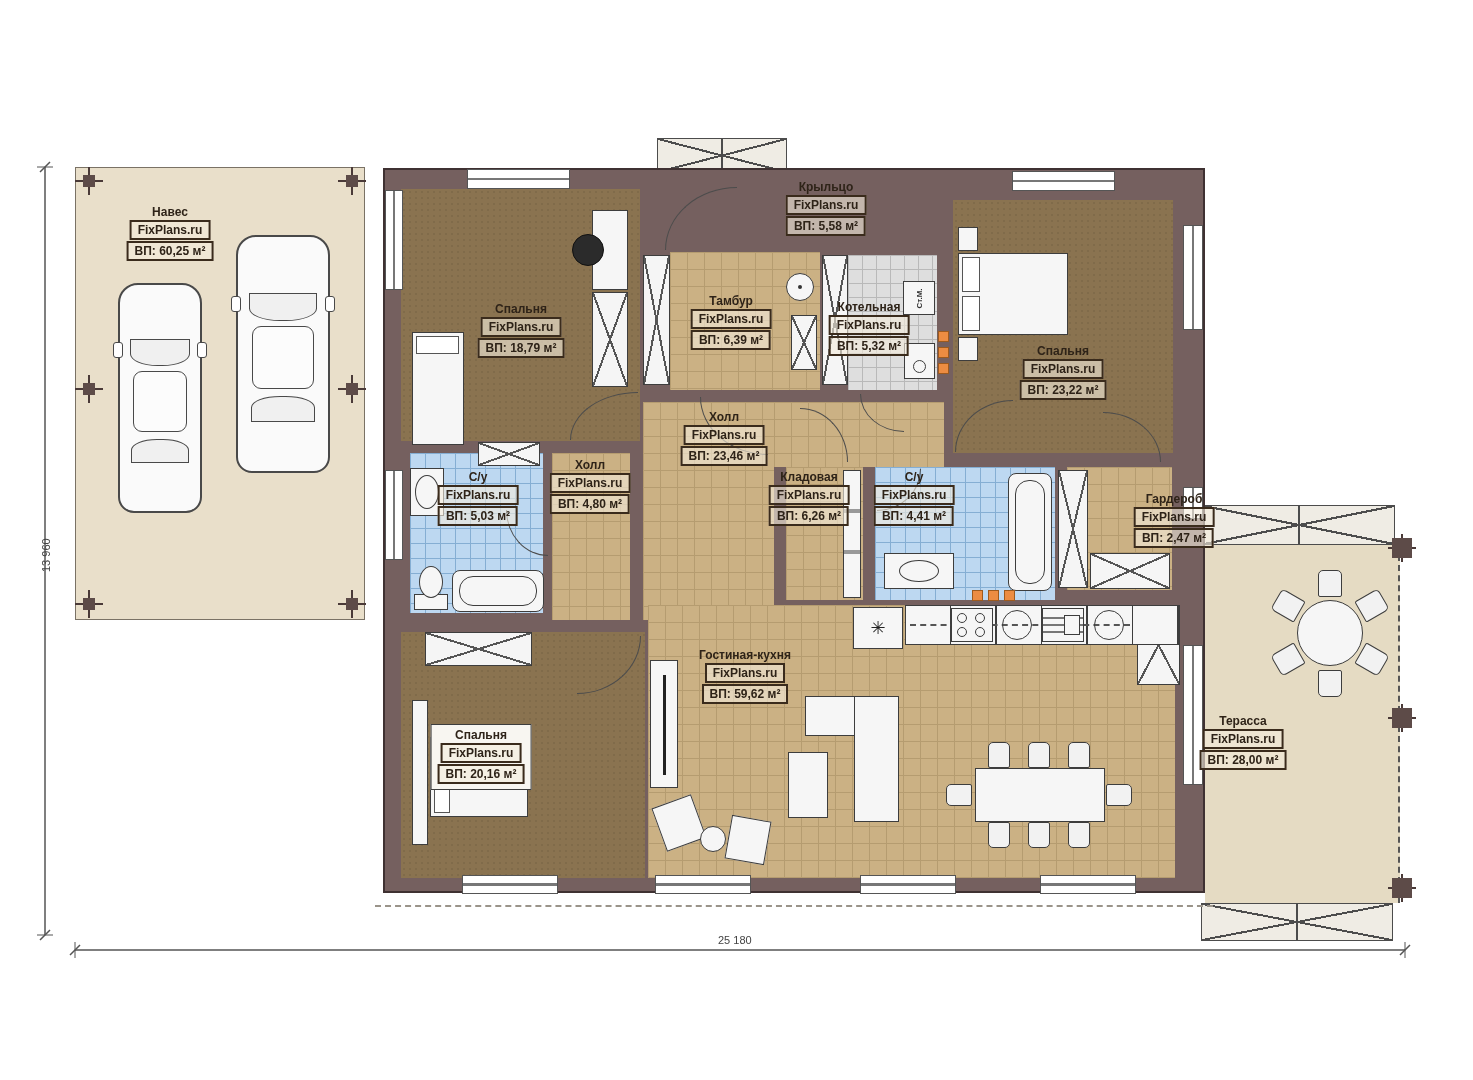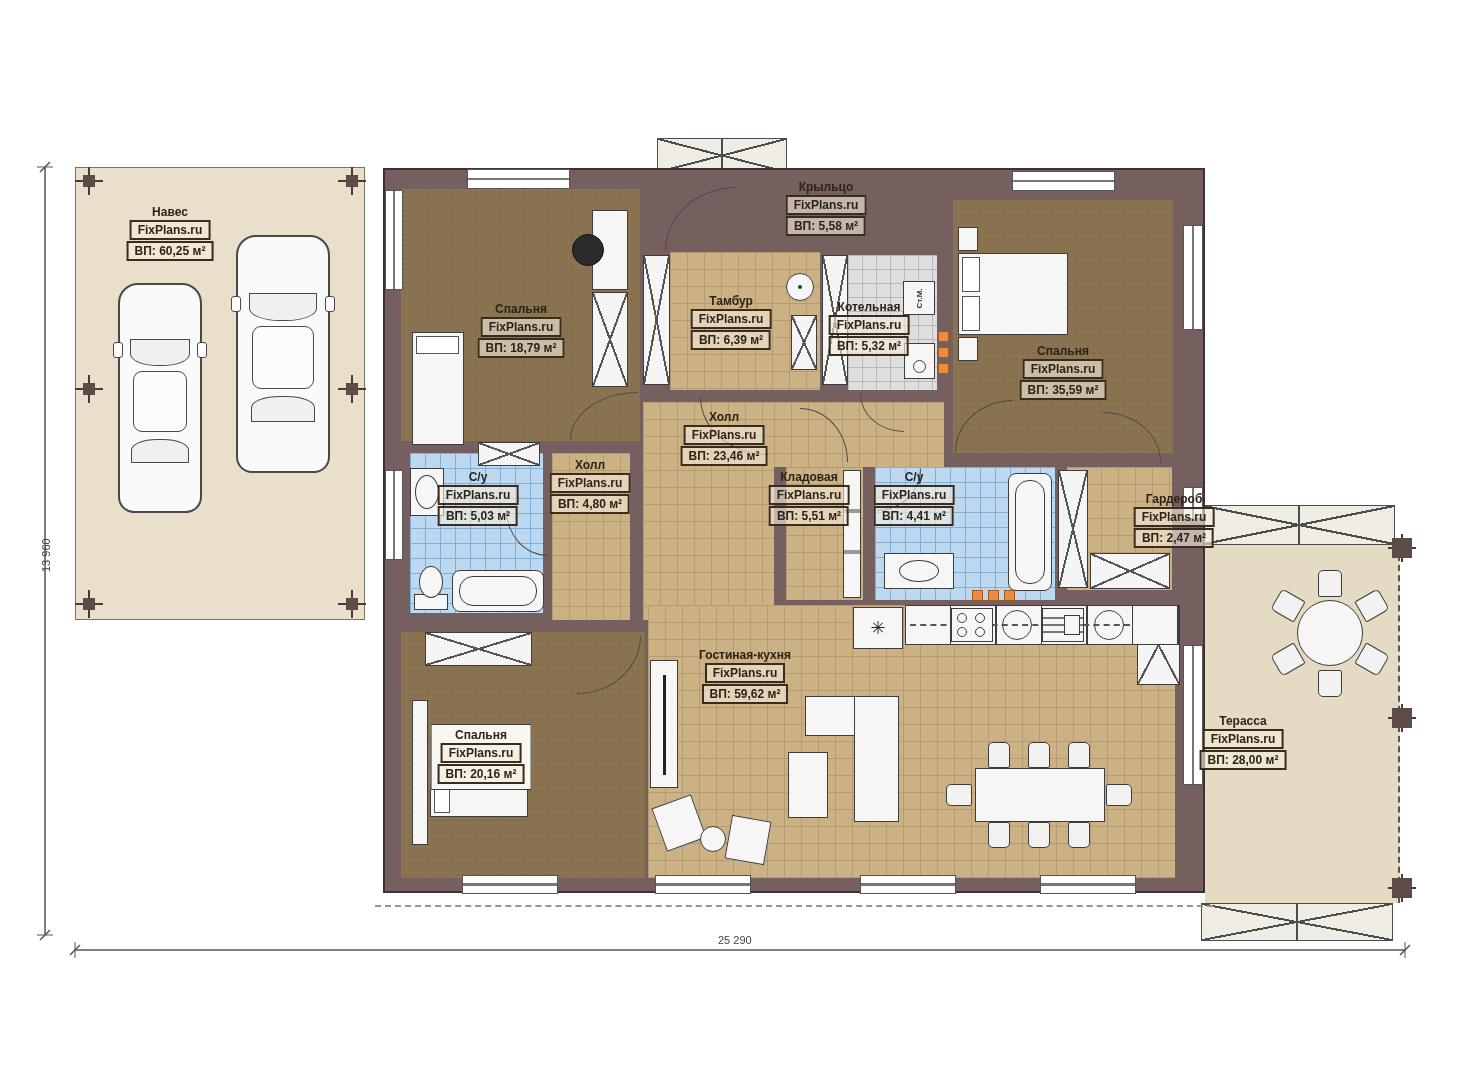--- a/index.html
+++ b/index.html
@@ -257,41 +257,41 @@
     <div class="bx">ВП: 6,39 м²</div>
   </div>
   <div class="rlabel" style="left:869px;top:300px;">
     <div>Котельная</div>
     <div class="bx">FixPlans.ru</div>
     <div class="bx">ВП: 5,32 м²</div>
   </div>
   <div class="rlabel" style="left:1063px;top:344px;">
     <div>Спальня</div>
     <div class="bx">FixPlans.ru</div>
-    <div class="bx">ВП: 35,59 м²</div>
+    <div class="bx">ВП: 23,22 м²</div>
   </div>
   <div class="rlabel" style="left:724px;top:410px;">
     <div>Холл</div>
     <div class="bx">FixPlans.ru</div>
     <div class="bx">ВП: 23,46 м²</div>
   </div>
   <div class="rlabel" style="left:478px;top:470px;">
     <div>С/у</div>
     <div class="bx">FixPlans.ru</div>
     <div class="bx">ВП: 5,03 м²</div>
   </div>
   <div class="rlabel" style="left:590px;top:458px;">
     <div>Холл</div>
     <div class="bx">FixPlans.ru</div>
     <div class="bx">ВП: 4,80 м²</div>
   </div>
   <div class="rlabel" style="left:809px;top:470px;">
     <div>Кладовая</div>
     <div class="bx">FixPlans.ru</div>
-    <div class="bx">ВП: 5,51 м²</div>
+    <div class="bx">ВП: 6,26 м²</div>
   </div>
   <div class="rlabel" style="left:914px;top:470px;">
     <div>С/у</div>
     <div class="bx">FixPlans.ru</div>
     <div class="bx">ВП: 4,41 м²</div>
   </div>
   <div class="rlabel" style="left:1174px;top:492px;">
     <div>Гардероб</div>
     <div class="bx">FixPlans.ru</div>
     <div class="bx">ВП: 2,47 м²</div>
@@ -315,16 +315,16 @@
   <svg width="1473" height="1080">
     <line x1="75" y1="950" x2="1405" y2="950" stroke="#555" stroke-width="1.5"></line>
     <line x1="75" y1="942" x2="75" y2="958" stroke="#555" stroke-width="1"></line>
     <line x1="1405" y1="942" x2="1405" y2="958" stroke="#555" stroke-width="1"></line>
     <path d="M70,955 L80,945 M1400,955 L1410,945" stroke="#555" stroke-width="1.5" fill="none"></path>
     <line x1="45" y1="167" x2="45" y2="935" stroke="#555" stroke-width="1.5"></line>
     <line x1="37" y1="167" x2="53" y2="167" stroke="#555" stroke-width="1"></line>
     <line x1="37" y1="935" x2="53" y2="935" stroke="#555" stroke-width="1"></line>
     <path d="M40,172 L50,162 M40,940 L50,930" stroke="#555" stroke-width="1.5" fill="none"></path>
   </svg>
-  <div class="dimlbl" style="left:718px;top:934px;">25 290</div>
+  <div class="dimlbl" style="left:718px;top:934px;">25 180</div>
   <div class="dimlbl" style="left:40px;top:572px;transform:rotate(-90deg);transform-origin:left top;">13 960</div>
 
 </div>
 
 </body></html>

